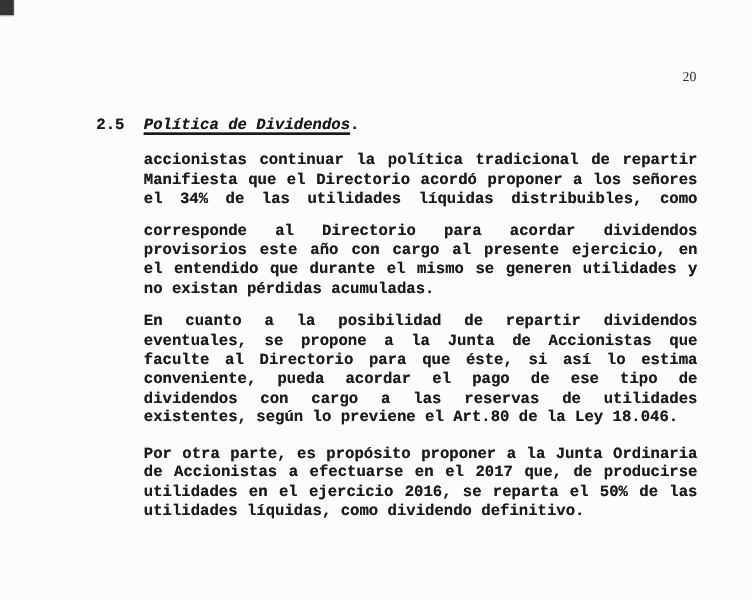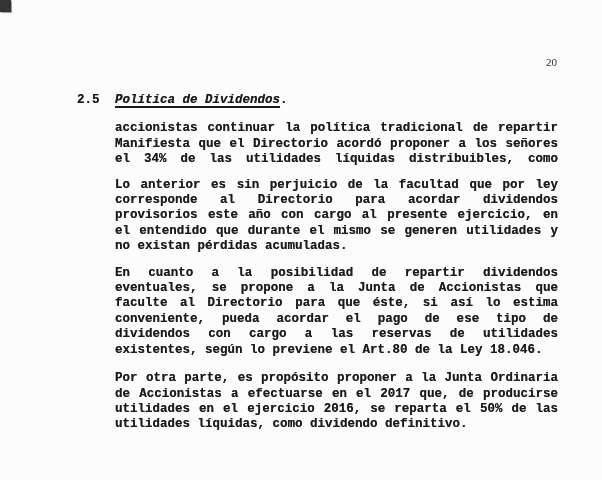--- a/index.html
+++ b/index.html
@@ -86,21 +86,20 @@
       <span class="sec-num">2.5</span><span class="sec-title">Política de Dividendos</span><span>.</span>
     </div>
 
     <div class="para indented gap-a">
       <div class="line">accionistas continuar la política tradicional de repartir</div>
       <div class="line">Manifiesta que el Directorio acordó proponer a los señores</div>
       <div class="line">el 34% de las utilidades líquidas distribuibles, como</div>
     </div>
 
     <div class="para indented gap-b">
-      <div class="line">Lo anterior es sin perjuicio de la facultad que por ley</div>
       <div class="line">corresponde al Directorio para acordar dividendos</div>
       <div class="line">provisorios este año con cargo al presente ejercicio, en</div>
       <div class="line">el entendido que durante el mismo se generen utilidades y</div>
       <div class="line last">no existan pérdidas acumuladas.</div>
     </div>
 
     <div class="para indented gap-c">
       <div class="line">En cuanto a la posibilidad de repartir dividendos</div>
       <div class="line">eventuales, se propone a la Junta de Accionistas que</div>
       <div class="line">faculte al Directorio para que éste, si así lo estima</div>

